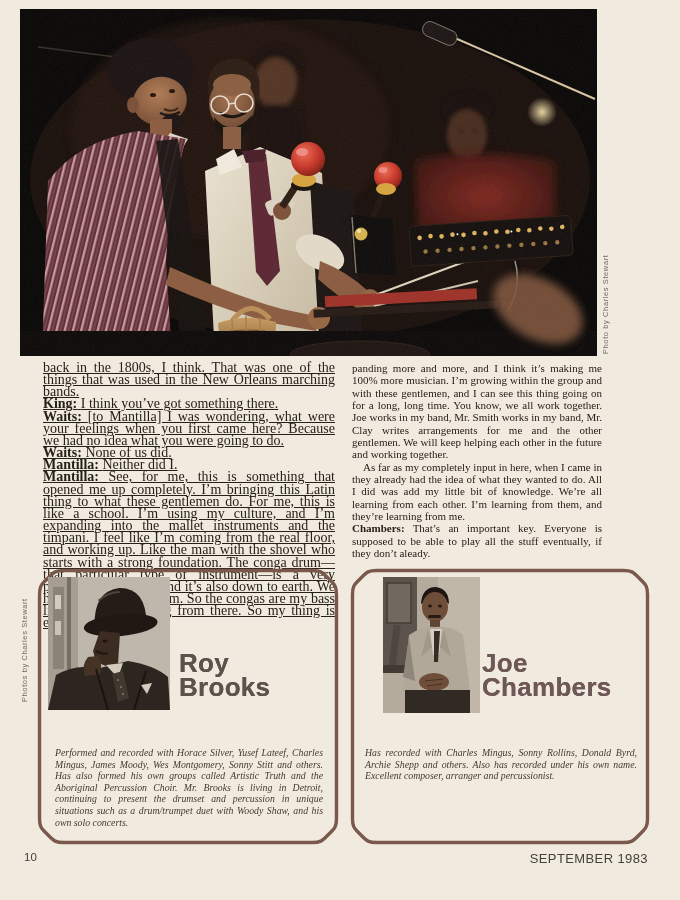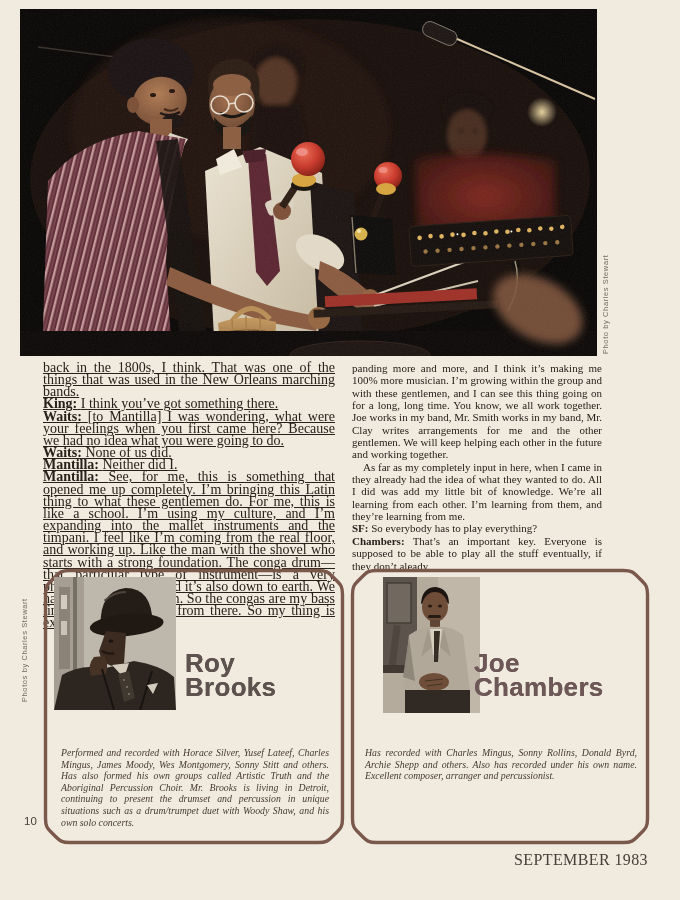--- a/index.html
+++ b/index.html
@@ -20,43 +20,43 @@
   .vcredit.left{left:20px; top:702px;}
   
   .col{position:absolute; top:362px; color:#27211b;}
   .col p{margin:0; text-align:justify;}
   .col-left{left:43px; width:292px; font-size:14px; line-height:12.15px;text-decoration:underline;}
   .col-right{left:352px; width:250px; font-size:11px; line-height:12.35px;}
   .spk{font-weight:bold;}
   .indent{text-indent:11px;}
   
   .pbox{position:absolute; top:566px; height:281px;}
-  .pbox-left{left:41px; width:306px;}
+  .pbox-left{left:35px; width:306px;}
   .pbox-right{left:348px; width:304px;}
   .frame{position:absolute; left:0; top:0; width:100%; height:100%;}
   .frame-path{fill:none; stroke:var(--accent-border,#7b584c); stroke-width:3.4;}
   .pphoto{position:absolute;}
   .pphoto.roy{left:13px; top:11px; width:122px; height:133px;}
   .pphoto.joe{left:35px; top:11px; width:97px; height:136px;}
   .pname{
     position:absolute; font-family:"Liberation Sans", sans-serif;
     font-weight:800; font-size:26px; line-height:24px; letter-spacing:.3px;
     text-shadow:0 0 .6px currentColor;
   }
   .pname.roy{left:144px; top:85px; color:var(--name-roy,#5e524e);}
-  .pname.joe{left:126px; top:85px; color:var(--name-joe,#6d5757);}
+  .pname.joe{left:134px; top:85px; color:var(--name-joe,#6d5757);}
   .pbio{
     position:absolute; top:181px; font-style:italic; font-size:9.8px;
     line-height:11.6px; text-align:justify; color:#46392f;
   }
   .pbio.roy{left:20px; width:268px;}
   .pbio.joe{left:17px; width:272px;}
   
-  .pagenum{position:absolute; left:24px; top:815px; font-family:"Liberation Sans", sans-serif; font-size:11.5px; color:#44403a;}
-  .issue{position:absolute; right:32px; top:851px; font-family:Liberation Serif, serif; font-size:16px; letter-spacing:.4px; color:#44403a;}
+  .pagenum{position:absolute; left:24px; top:851px; font-family:"Liberation Sans", sans-serif; font-size:11.5px; color:#44403a;}
+  .issue{position:absolute; right:32px; top:851px; font-family:Liberation Sans, sans-serif; font-size:13px; letter-spacing:.4px; color:#44403a;}
 </style>
 </head>
 <body>
 
 <div class="page">
 
   <div class="photo-wrap">
     <svg width="577" height="347" viewBox="0 0 577 347">
       <defs>
         <radialGradient id="faceG1" cx="45%" cy="40%" r="70%">
@@ -269,21 +269,20 @@
     <p><b class="spk">King:</b> <span>I think you’ve got something there.</span></p>
     <p><b class="spk">Waits:</b> <span>[to Mantilla] I was wondering, what were your feelings when you first came here? Because we had no idea what you were going to do.</span></p>
     <p><b class="spk">Waits:</b> <span>None of us did.</span></p>
     <p><b class="spk">Mantilla:</b> <span>Neither did I.</span></p>
     <p><b class="spk">Mantilla:</b> <span>See, for me, this is something that opened me up completely. I’m bringing this Latin thing to what these gentlemen do. For me, this is like a school. I’m using my culture, and I’m expanding into the mallet instruments and the timpani. I feel like I’m coming from the real floor, and working up. Like the man with the shovel who starts with a strong foundation. The conga drum—that particular type of instrument—is a very physical instrument, and it’s also down to earth. We have to have our bottom. So the congas are my bass line, and I’m building from there. So my thing is ex-</span></p>
   </div>
 
   <div class="col col-right">
     <p><span>panding more and more, and I think it’s making me 100% more musician. I’m growing within the group and with these gentlemen, and I can see this thing going on for a long, long time. You know, we all work together. Joe works in my band, Mr. Smith works in my band, Mr. Clay writes arrangements for me and the other gentlemen. We will keep helping each other in the future and working together.</span></p>
     <p class="indent"><span>As far as my completely input in here, when I came in they already had the idea of what they wanted to do. All I did was add my little bit of knowledge. We’re all learning from each other. I’m learning from them, and they’re learning from me.</span></p>
-    <p><b class="spk">SF:</b> <span>So everybody has to play everything?</span></p>
     <p><b class="spk">Chambers:</b> <span>That’s an important key. Everyone is supposed to be able to play all the stuff eventually, if they don’t aleady.</span></p>
   </div>
 
   <div class="pbox pbox-left">
     <svg class="frame" viewBox="0 0 305 281" preserveAspectRatio="none">
       <path class="frame-path" d="M 28.5 4.5 L 276.5 4.5 C 284.5 4.5 286.5 6.5 289.5 9.5 L 295.5 15.5 C 298.5 18.5 300.5 20.5 300.5 28.5 L 300.5 252.5 C 300.5 260.5 298.5 262.5 295.5 265.5 L 289.5 271.5 C 286.5 274.5 284.5 276.5 276.5 276.5 L 28.5 276.5 C 20.5 276.5 18.5 274.5 15.5 271.5 L 9.5 265.5 C 6.5 262.5 4.5 260.5 4.5 252.5 L 4.5 28.5 C 4.5 20.5 6.5 18.5 9.5 15.5 L 15.5 9.5 C 18.5 6.5 20.5 4.5 28.5 4.5 Z"></path>
     </svg>
     <div class="pphoto roy">
       <svg width="122" height="133" viewBox="0 0 122 133">
         <rect width="122" height="133" fill="#c2bcb2"></rect>

